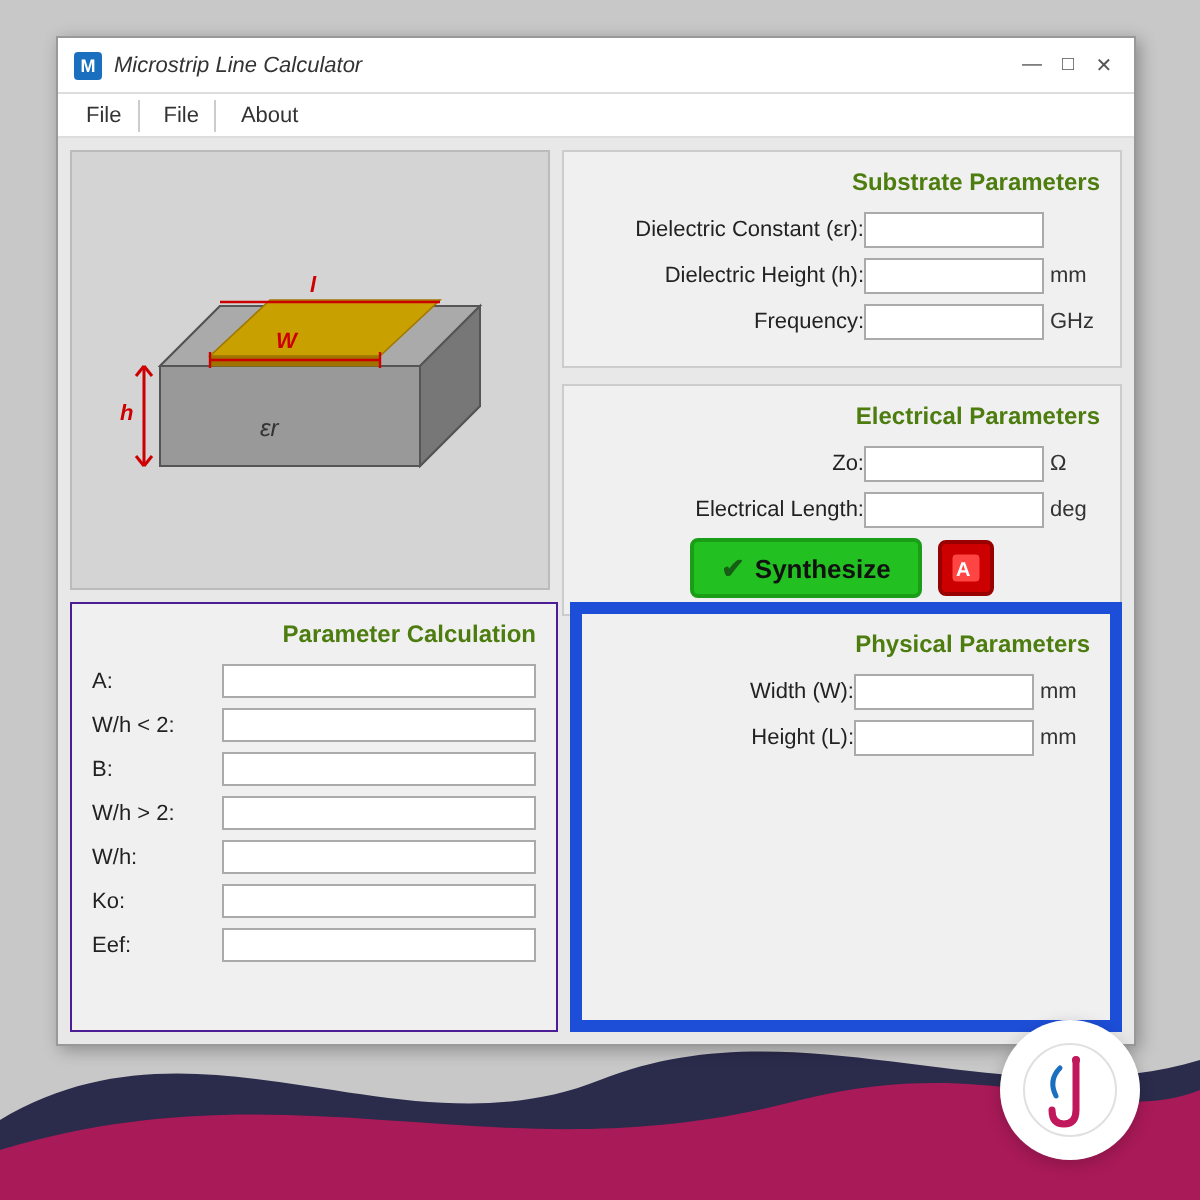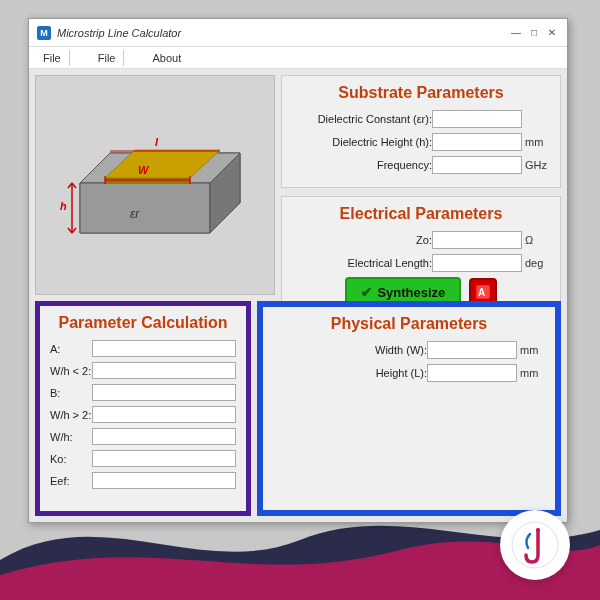--- a/index.html
+++ b/index.html
@@ -109,21 +109,21 @@
     }
 
     
     .menu-bar {
       background: white;
       height: 22px;
       display: flex;
       align-items: center;
       padding: 0 6px;
       border-bottom: 1px solid #ddd;
-      gap: 20px;
+      gap: 4px;
       flex-shrink: 0;
     }
 
     .menu-item {
       padding: 2px 8px;
       font-size: 11px;
       color: #333;
       cursor: pointer;
       border-right: 1px solid #ccc;
     }
@@ -168,24 +168,24 @@
     }
 
     .section-box {
       background: #f0f0f0;
       border: 1px solid #ccc;
       padding: 8px 10px;
     }
 
     .section-title {
       font-weight: bold;
-      font-size: 16px;
-      text-align: center;
+      font-size: 12px;
+      text-align: right;
       margin-bottom: 8px;
-      color: #c2410c;
+      color: #4d7c0f;
     }
 
     .field-row {
       display: flex;
       align-items: center;
       margin-bottom: 5px;
     }
 
     .field-label {
       flex: 1;
@@ -253,23 +253,23 @@
 
     
     .bottom-row {
       display: flex;
       gap: 6px;
       flex: 1;
     }
 
     
     .param-calc {
-      width: 216px;
+      width: 244px;
       background: #f0f0f0;
-      border: 5px solid #4c1d95;
+      border: 1px solid #4c1d95;
       padding: 8px 10px;
       flex-shrink: 0;
     }
 
     .calc-row {
       display: flex;
       align-items: center;
       margin-bottom: 5px;
     }
 

